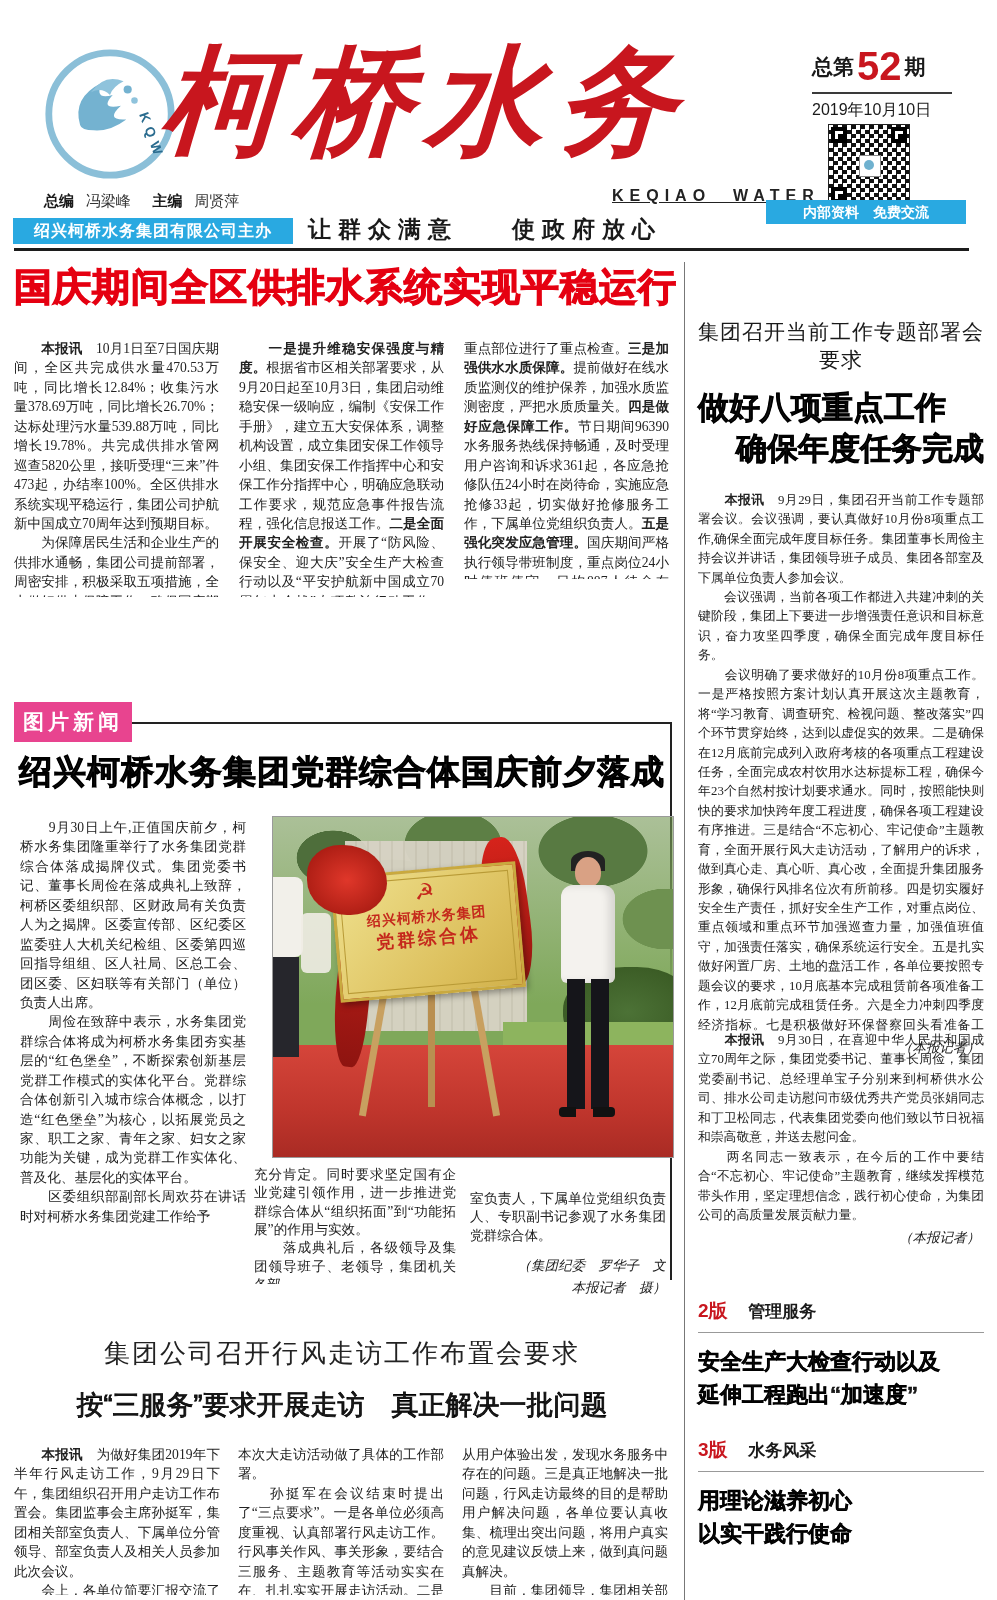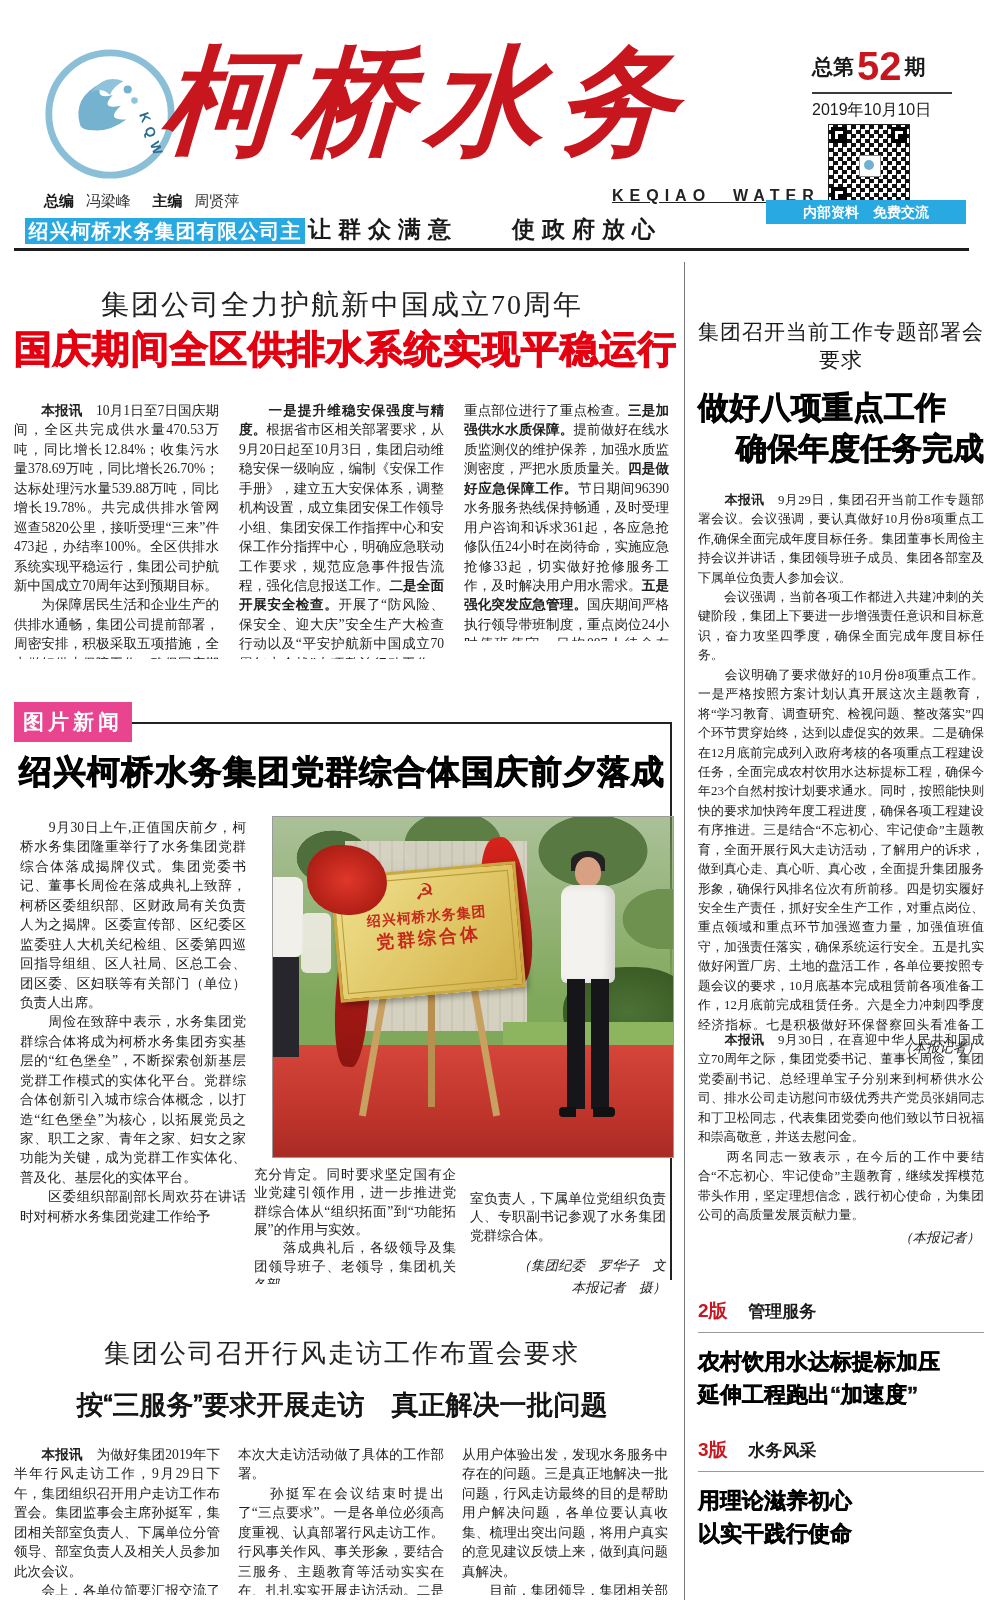--- a/index.html
+++ b/index.html
@@ -25,22 +25,22 @@
         repeating-conic-gradient(#111 0% 25%,#fff 0% 50%) 3px 4px/13px 13px;}
   .qr .f{position:absolute;width:16px;height:16px;border:4px solid #000;background:#fff;box-sizing:border-box;}
   .qr .f::after{content:"";position:absolute;left:3px;top:3px;width:6px;height:6px;background:#000;}
   .qr .f1{left:2px;top:2px}.qr .f2{right:2px;top:2px}.qr .f3{left:2px;bottom:2px}
   .qr .c{position:absolute;left:30px;top:30px;width:20px;height:20px;background:#fff;border:1px solid #888;}
   .qr .c::after{content:"";position:absolute;left:4px;top:4px;width:10px;height:10px;border-radius:50%;background:#6fb1cf;}
   .title-en{left:612px;top:186px;font-size:16px;font-weight:bold;letter-spacing:6px;color:#222;}
   .editors{left:44px;top:192px;font-size:15px;}
   .editors .lb{font-weight:bold;font-family:"Liberation Sans","DejaVu Sans",sans-serif;}
   .editors .nm{margin:0 18px 0 8px;color:#333;}
-  .publisher-bar{left:25px;top:218px;width:280px;height:26px;background:#29a9e1;color:#fff;
-      font-family:"Liberation Sans","DejaVu Sans",sans-serif;font-weight:bold;font-size:20px;
+  .publisher-bar{left:13px;top:218px;width:280px;height:26px;background:#29a9e1;color:#fff;
+      font-family:"Liberation Sans","DejaVu Sans",sans-serif;font-weight:bold;font-size:16px;
       text-align:center;line-height:26px;letter-spacing:1px;}
   .slogan{left:308px;top:214px;font-size:23px;font-weight:900;letter-spacing:7px;
       font-family:"Liberation Sans","DejaVu Sans",sans-serif;white-space:nowrap;}
   .slogan .gap{display:inline-block;width:54px;}
   .internal-badge{left:766px;top:200px;width:200px;height:24px;background:#29a9e1;color:#fff;
       font-family:"Liberation Sans","DejaVu Sans",sans-serif;font-weight:bold;font-size:14px;
       text-align:center;line-height:24px;}
   .header-rule{left:14px;top:248px;width:955px;height:3px;background:#1c1c1c;}
   .vdivider{left:684px;top:262px;width:1px;height:1338px;background:#777;}
 
@@ -192,28 +192,27 @@
 
   <div class="abs publisher-bar">绍兴柯桥水务集团有限公司主办</div>
   <div class="abs slogan">
     <span>让群众满意</span><span class="gap"></span><span>使政府放心</span>
   </div>
   <div class="abs internal-badge">内部资料　免费交流</div>
   <div class="abs header-rule"></div>
   <div class="abs vdivider"></div>
 
   <div class="abs lead">
-    <div class="kicker">集团公司全力护航新中国成立70周年</div>
     <div class="lead-headline">国庆期间全区供排水系统实现平稳运行</div>
     <div class="lead-cols">
       <div class="col body-text"><span>　　</span><span class="bseg">本报讯</span><span>　10月1日至7日国庆期间，全区共完成供水量470.53万吨，同比增长12.84%；收集污水量378.69万吨，同比增长26.70%；达标处理污水量539.88万吨，同比增长19.78%。共完成供排水管网巡查5820公里，接听受理“三来”件473起，办结率100%。全区供排水系统实现平稳运行，集团公司护航新中国成立70周年达到预期目标。
 　　为保障居民生活和企业生产的供排水通畅，集团公司提前部署，周密安排，积极采取五项措施，全力做好供水保障工作，确保国庆期间全区城市供排水安全稳定。</span></div>
       <div class="col body-text"><span>　　</span><span class="bseg">一是提升维稳安保强度与精度。</span><span>根据省市区相关部署要求，从9月20日起至10月3日，集团启动维稳安保一级响应，编制《安保工作手册》，建立五大安保体系，调整机构设置，成立集团安保工作领导小组、集团安保工作指挥中心和安保工作分指挥中心，明确应急联动工作要求，规范应急事件报告流程，强化信息报送工作。</span><span class="bseg">二是全面开展安全检查。</span><span>开展了“防风险、保安全、迎大庆”安全生产大检查行动以及“平安护航新中国成立70周年大会战”专项整治行动工作，累计开展安全检查95次，排查隐患52处。对供水泵房、危化品存储等</span></div>
       <div class="col col3">
-        <div class="body-text"><span>重点部位进行了重点检查。</span><span class="bseg">三是加强供水水质保障。</span><span>提前做好在线水质监测仪的维护保养，加强水质监测密度，严把水质质量关。</span><span class="bseg">四是做好应急保障工作。</span><span>节日期间96390水务服务热线保持畅通，及时受理用户咨询和诉求361起，各应急抢修队伍24小时在岗待命，实施应急抢修33起，切实做好抢修服务工作，及时解决用户用水需求。</span><span class="bseg">五是强化突发应急管理。</span><span>国庆期间严格执行领导带班制度，重点岗位24小时值班值守，日均887人待命在岗，随时应对突发事件，确保及时有序、有效处置事故。</span></div>
+        <div class="body-text"><span>重点部位进行了重点检查。</span><span class="bseg">三是加强供水水质保障。</span><span>提前做好在线水质监测仪的维护保养，加强水质监测密度，严把水质质量关。</span><span class="bseg">四是做好应急保障工作。</span><span>节日期间96390水务服务热线保持畅通，及时受理用户咨询和诉求361起，各应急抢修队伍24小时在岗待命，实施应急抢修33起，切实做好抢修服务工作，下属单位党组织负责人。</span><span class="bseg">五是强化突发应急管理。</span><span>国庆期间严格执行领导带班制度，重点岗位24小时值班值守，日均887人待命在岗，随时应对突发事件，确保及时有序、有效处置事故。</span></div>
 
       </div>
     </div>
   </div>
 
   <div class="abs pn">
     <div class="pn-topline"></div>
     <div class="pn-rightline"></div>
     <div class="pn-badge">图片新闻</div>
     <div class="pn-headline">绍兴柯桥水务集团党群综合体国庆前夕落成</div>
@@ -301,21 +300,21 @@
     </div>
 
     <div class="sb-teasers">
       <div>
         <div class="t-head">
           <span class="t-page">2版</span>
           <span>管理服务</span>
         </div>
         <div class="t-rule"></div>
         <div class="t-title">
-          <div>农村饮用水达标提标加压</div>
+          <div>安全生产大检查行动以及</div>
           <div>延伸工程跑出“加速度”</div>
         </div>
       </div>
       <div class="t2">
         <div class="t-head">
           <span class="t-page">3版</span>
           <span>水务风采</span>
         </div>
         <div class="t-rule"></div>
         <div class="t-title">

